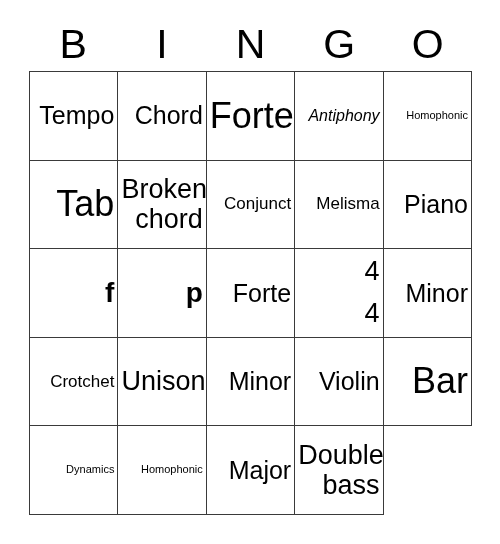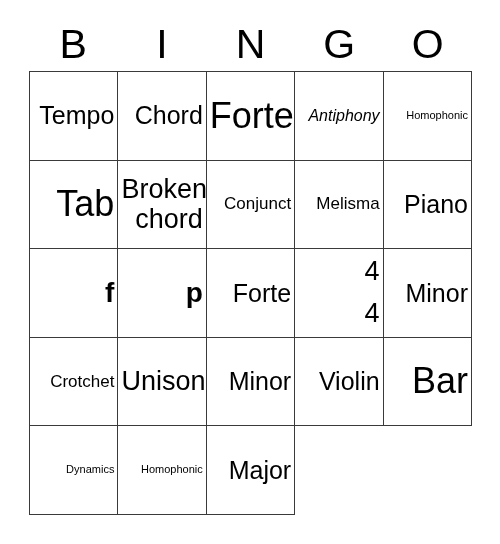--- a/index.html
+++ b/index.html
@@ -180,15 +180,19 @@
       </div>
       <div class="cell">
         <span class="cell-text sz-tiny">Dynamics</span>
       </div>
       <div class="cell">
         <span class="cell-text sz-tiny">Homophonic</span>
       </div>
       <div class="cell">
         <span class="cell-text sz-md">Major</span>
       </div>
+      <div class="cell">
+        <span class="cell-text sz-sm wrapped">Double
+bass</span>
+      </div>
     </div>
 
 </div>
 
 </body></html>

